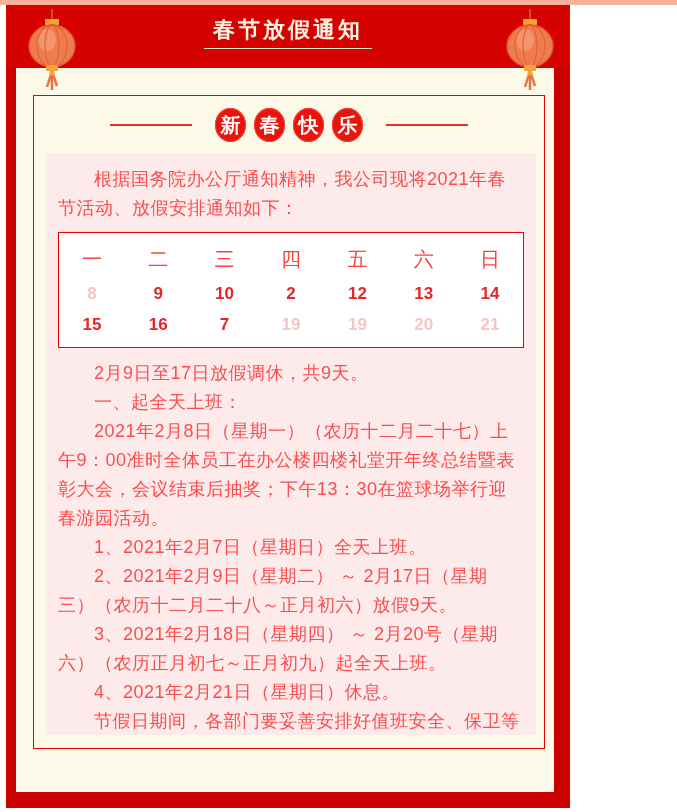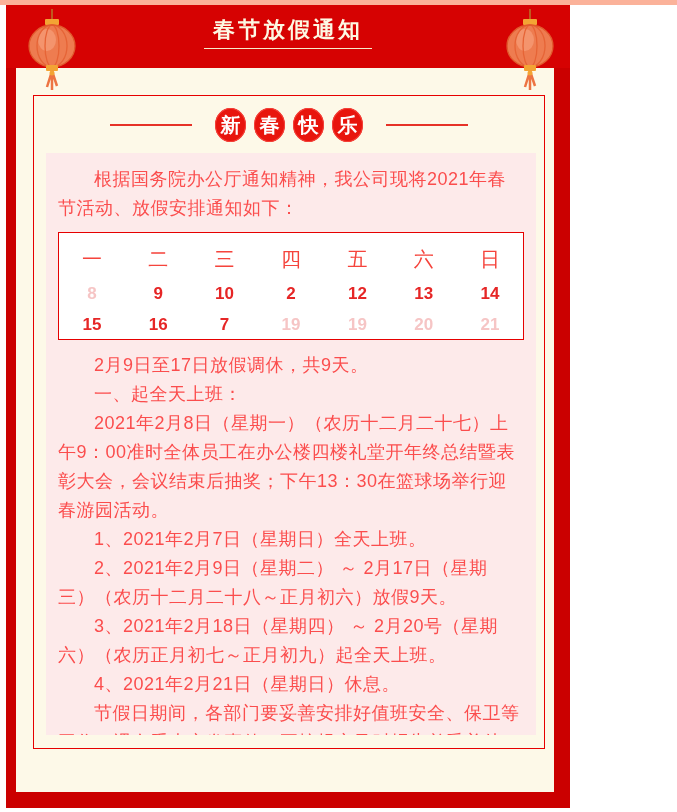--- a/index.html
+++ b/index.html
@@ -72,21 +72,21 @@
     table-layout:fixed;
   }
   table.calendar th {
     color:#f5443c; font-weight:normal; font-size:20px;
     height:36px; padding-top:8px; text-align:center;
   }
   table.calendar td {
     text-align:center; font-size:17px; font-weight:bold;
     color:#e62626; height:29px;
   }
-  table.calendar tr:last-child td { padding-bottom:0; }
+  table.calendar tr:last-child td { padding-bottom:8px; }
   table.calendar td.muted { color:#f6c5c5; }
 </style>
 </head>
 <body>
 
 <div class="page">
   <div class="top-strip"></div>
 
   <div class="notice">
 

